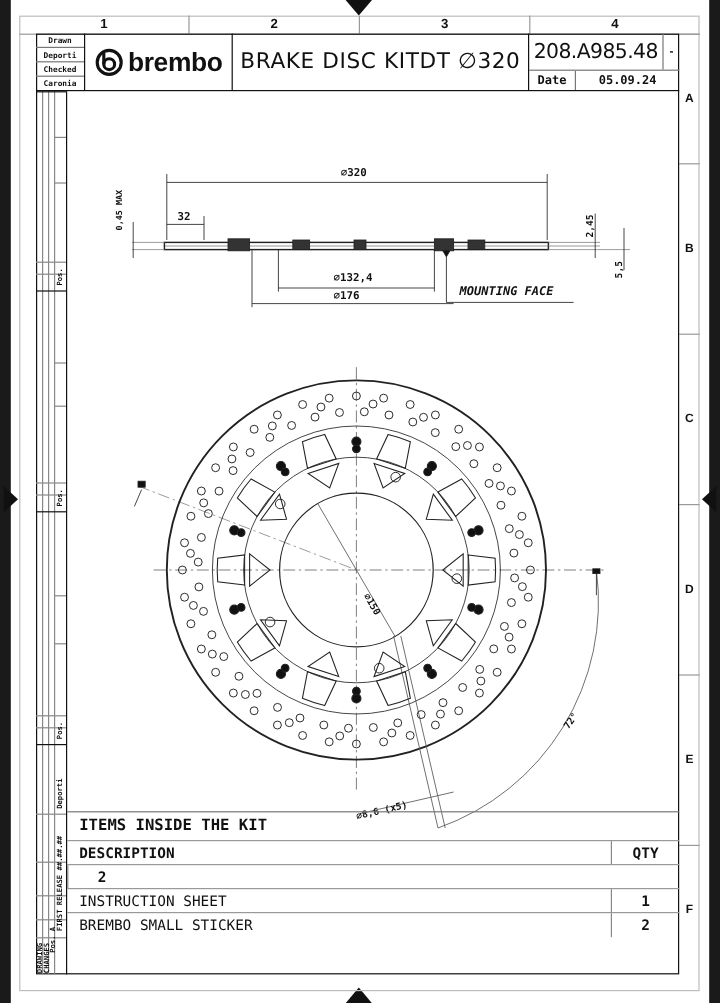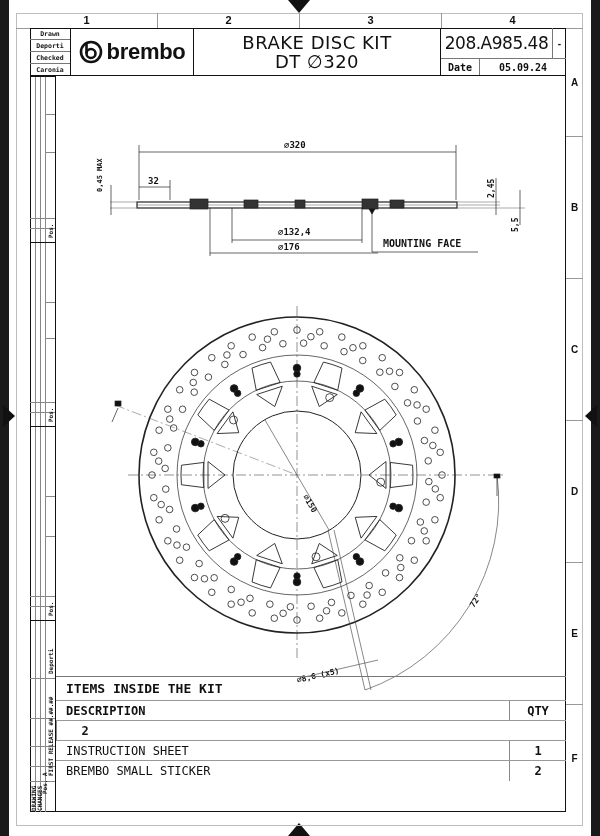--- a/index.html
+++ b/index.html
@@ -9,21 +9,21 @@
   .outer-frame{position:absolute;left:16px;top:13px;width:567px;height:813px;border:1px solid #bdbdbd;box-sizing:border-box;}
   .zone-top{position:absolute;top:13px;height:15px;font-size:11px;font-weight:bold;text-align:center;line-height:15px;border-right:1px solid #999;box-sizing:border-box;}
   .zone-right{position:absolute;left:566px;width:17px;font-size:10px;font-weight:bold;text-align:center;border-top:1px solid #999;box-sizing:border-box;display:flex;align-items:center;justify-content:center;}
   .inner-frame{position:absolute;left:30px;top:28px;width:536px;height:784px;border:1.5px solid #111;box-sizing:border-box;}
   .title-block{position:absolute;left:30px;top:28px;width:536px;height:48px;border-bottom:1.5px solid #111;box-sizing:border-box;display:flex;}
   .tb-labels{width:40px;border-right:1.5px solid #111;display:flex;flex-direction:column;}
   .tb-labels div{flex:1;font-family:"DejaVu Sans Mono",monospace;font-size:6.5px;font-weight:bold;text-align:center;border-bottom:1px solid #777;display:flex;align-items:center;justify-content:center;}
   .tb-labels div:last-child{border-bottom:none;}
   .tb-logo{width:122px;border-right:1.5px solid #111;display:flex;align-items:center;justify-content:center;gap:4px;}
   .tb-logo .word{font-size:22px;font-weight:bold;letter-spacing:-0.3px;}
-  .tb-title{width:246px;border-right:1.5px solid #111;display:flex;flex-direction:column;align-items:center;justify-content:center;line-height:19px;font-size:18px;}
+  .tb-title{width:246px;border-right:1.5px solid #111;display:flex;align-items:center;justify-content:center;line-height:19px;font-size:18px;}
   .tb-title .l1{font-family:"DejaVu Sans",sans-serif;letter-spacing:0.5px;}
   .tb-code{flex:1;display:flex;flex-direction:column;}
   .tb-code .top{height:30px;display:flex;border-bottom:1px solid #777;}
   .tb-code .num{flex:1;font-family:"DejaVu Sans",sans-serif;font-size:17px;display:flex;align-items:center;justify-content:center;border-right:1px solid #777;letter-spacing:-0.5px;}
   .tb-code .rev{width:13px;font-size:10px;font-weight:bold;display:flex;align-items:center;justify-content:center;}
   .tb-code .bot{flex:1;display:flex;font-family:"DejaVu Sans Mono",monospace;font-size:10px;font-weight:bold;}
   .tb-code .bot .dl{width:38px;border-right:1px solid #777;display:flex;align-items:center;justify-content:center;}
   .tb-code .bot .dv{flex:1;display:flex;align-items:center;justify-content:center;}
   .rev-strip{position:absolute;left:30px;top:76px;width:26px;height:736px;border-right:1.5px solid #111;box-sizing:border-box;}
   .rev-strip .v{position:absolute;top:0;bottom:0;border-left:1px solid #888;}
@@ -356,21 +356,21 @@
         <path d="M217.10068776046762 433.5741638147193 L232.91144323212748 411.81252583453596 L238.75077640500376 432.67946183494195 Z"></path>
         <path d="M256.70959413293986 394.5221571172067 L282.29193387389904 386.2099510596472 L274.75077640500376 406.52393082674894 Z"></path>
       </g>
   </svg>
 
   <span class="dim" style="position:absolute;left:228px;top:64px;">∅320</span>
   <span class="dim" style="position:absolute;left:40px;top:116px;transform:rotate(-90deg);transform-origin:left top;white-space:nowrap;font-size:7px;">0,45 MAX</span>
   <span class="dim" style="position:absolute;left:92px;top:100px;">32</span>
   <span class="dim" style="position:absolute;left:222px;top:151px;">∅132,4</span>
   <span class="dim" style="position:absolute;left:222px;top:166px;">∅176</span>
-  <span class="dim" style="position:absolute;left:327px;top:162px;font-size:10px;">MOUNTING FACE</span>
+  <span class="dim" style="position:absolute;left:327px;top:162px;font-size:10px;font-style:italic;">MOUNTING FACE</span>
   <span class="dim" style="position:absolute;left:431px;top:122px;transform:rotate(-90deg);transform-origin:left top;font-size:8px;">2,45</span>
   <span class="dim" style="position:absolute;left:455px;top:156px;transform:rotate(-90deg);transform-origin:left top;font-size:8px;">5,5</span>
   <span class="dim" style="position:absolute;left:253px;top:417px;transform:rotate(60deg);transform-origin:left top;font-size:8px;">∅150</span>
   <span class="dim" style="position:absolute;left:240px;top:600px;transform:rotate(-13deg);transform-origin:left top;font-size:8px;">∅8,6 (x5)</span>
   <span class="dim" style="position:absolute;left:412px;top:528px;transform:rotate(-55deg);transform-origin:left top;font-size:8px;">72°</span>
 </div>
 
 <div class="kit">
   <div class="row heading">ITEMS INSIDE THE KIT</div>
   <div class="row hdr">

